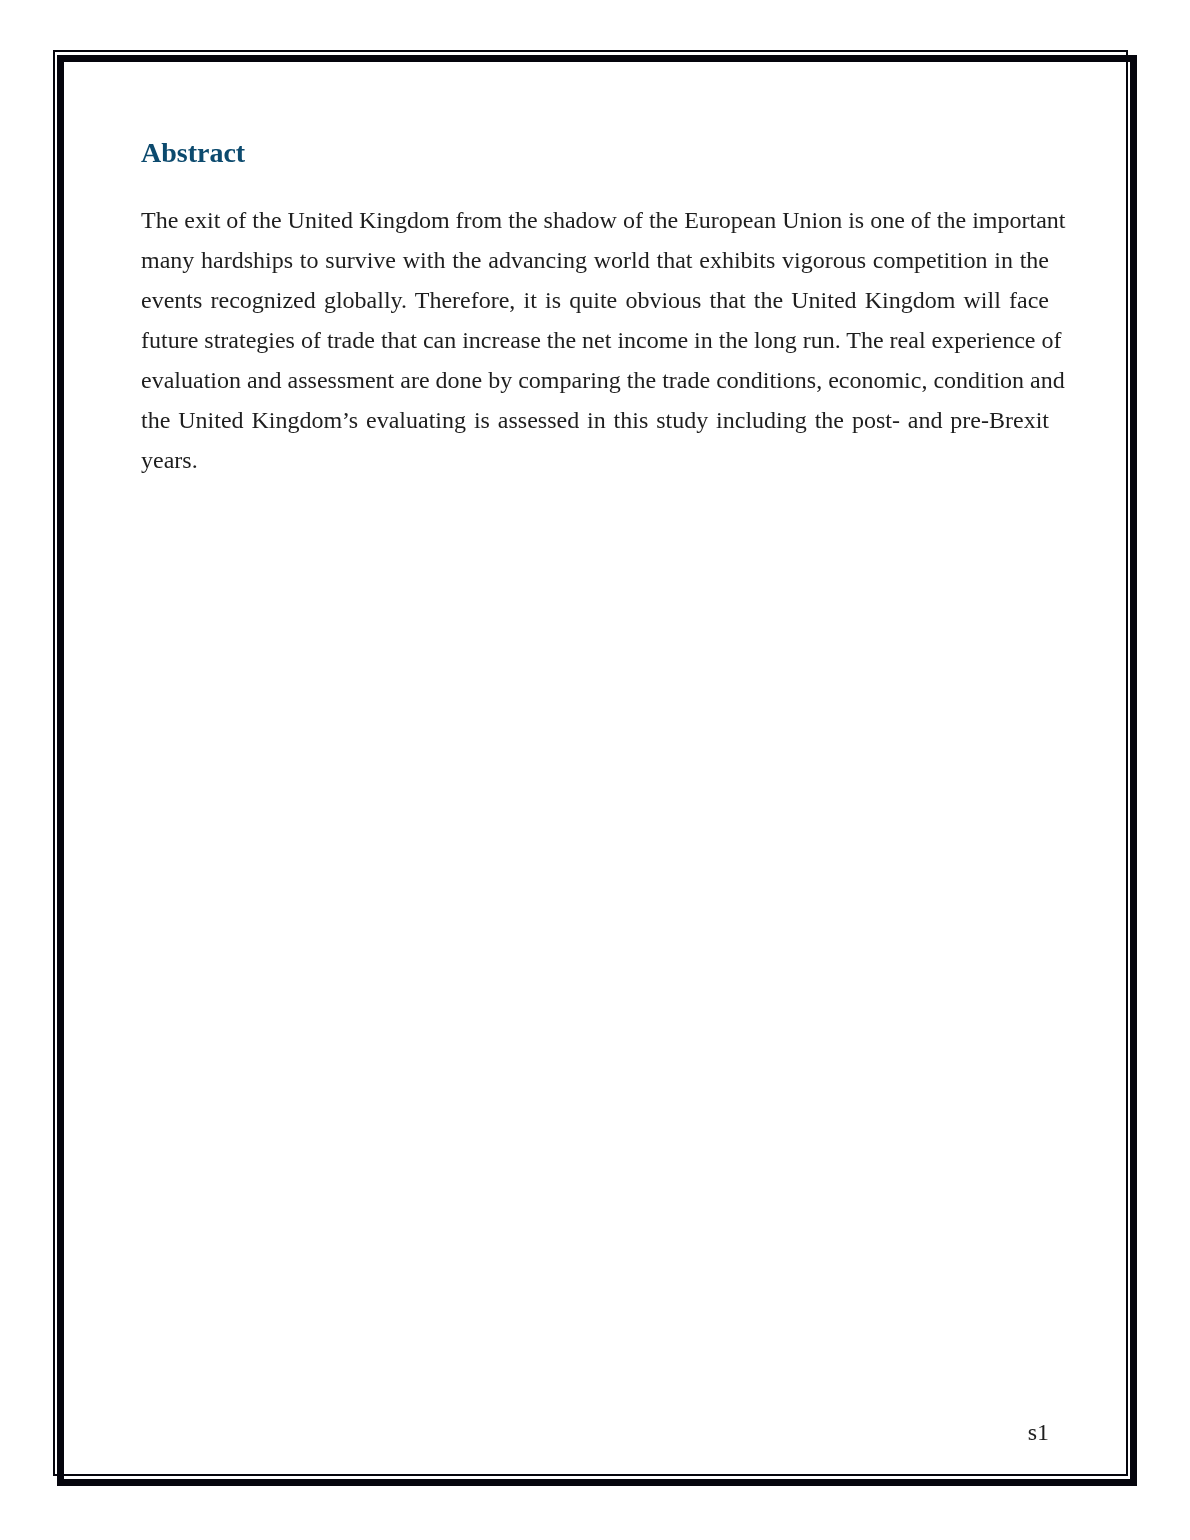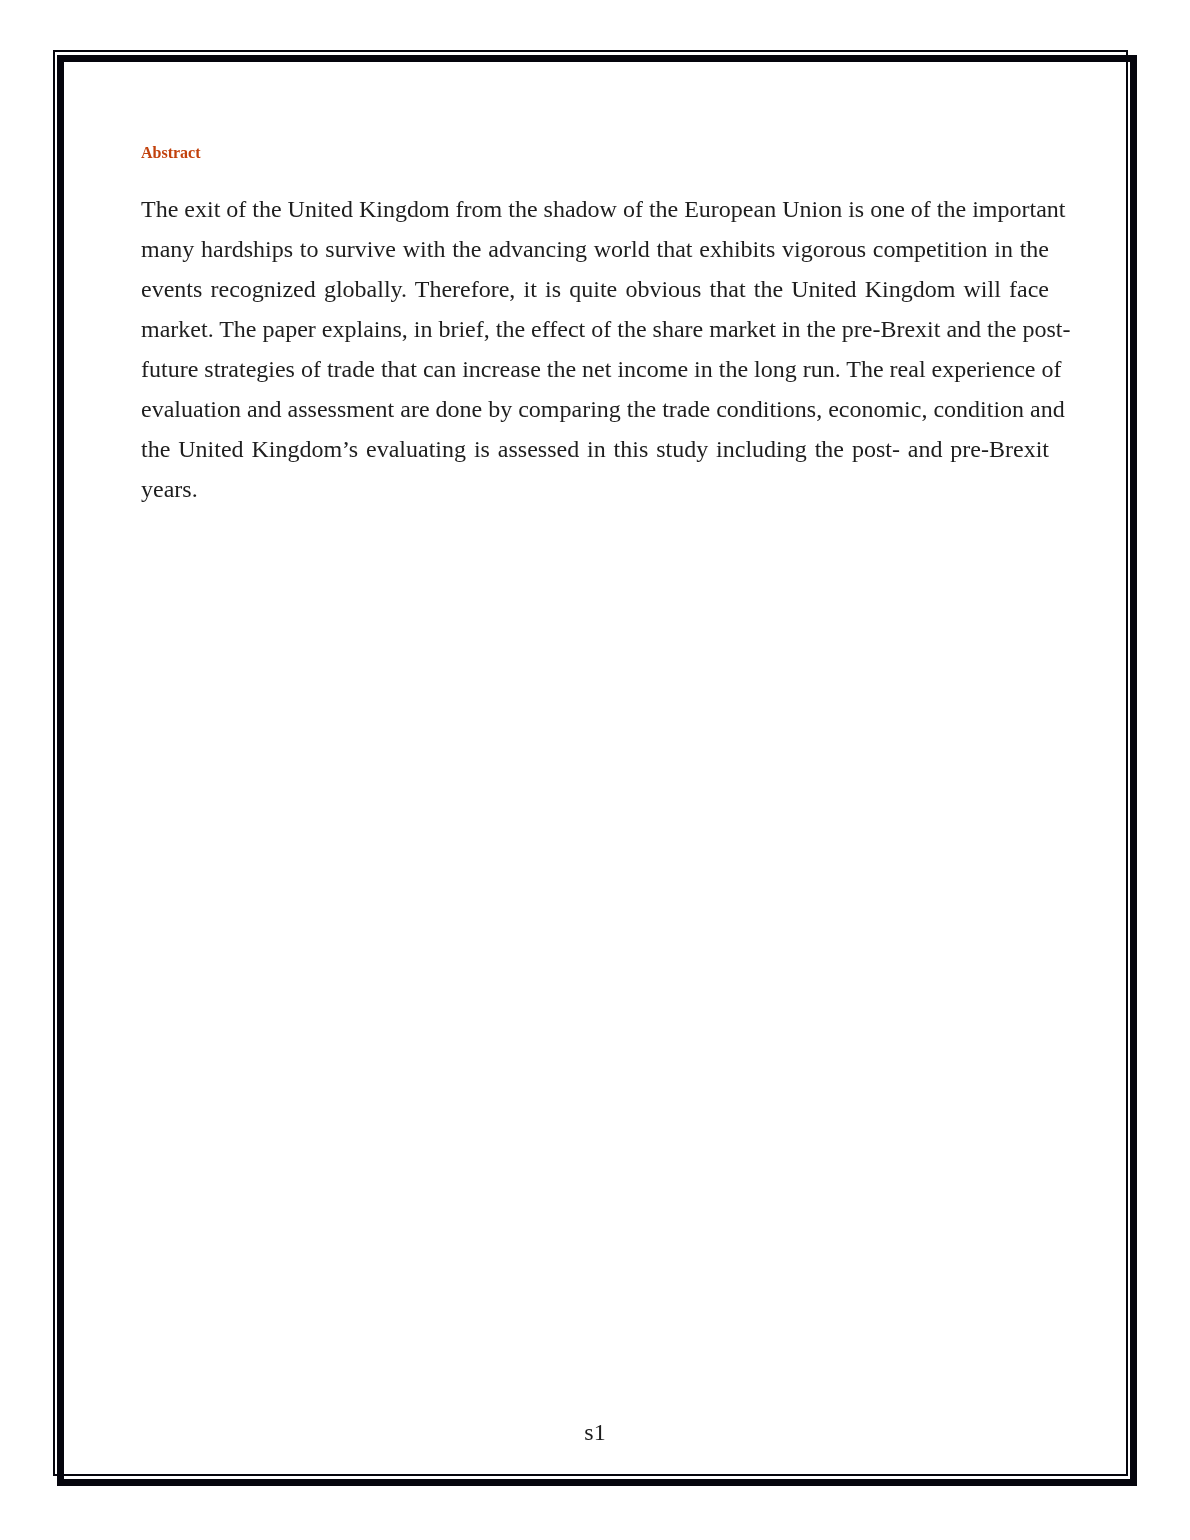--- a/index.html
+++ b/index.html
@@ -35,65 +35,64 @@
     box-sizing: border-box;
   }
   .content {
     position: absolute;
     left: 141px;
     top: 133px;
     width: 908px;
     overflow: visible;
   }
   .heading {
-    font-size: 16px;
+    font-size: 28px;
     line-height: 40px;
     font-weight: bold;
-    color: #c2410c;
+    color: #0c4a6e;
   }
   .paragraph {
-    margin-top: 16px;
+    margin-top: 27px;
   }
   .para-line {
     font-size: 24px;
     line-height: 40px;
     white-space: nowrap;
     text-align: justify;
     text-align-last: justify;
   }
   .para-line.last {
     text-align: center;
     text-align-last: left;
   }
   .page-number {
     position: absolute;
     left: 141px;
     top: 1412px;
     width: 908px;
     font-size: 24px;
     line-height: 40px;
-    text-align: center;
+    text-align: right;
     color: #1e1e1e;
   }
 </style>
 </head>
 <body>
 
 <div class="page">
   <div class="frame-thin"></div>
   <div class="frame-thick"></div>
 
   <div class="content">
     <div class="heading">Abstract</div>
 
     <div class="paragraph">
       <div class="para-line">The exit of the United Kingdom from the shadow of the European Union is one of the important</div>
       <div class="para-line">many hardships to survive with the advancing world that exhibits vigorous competition in the</div>
       <div class="para-line">events recognized globally. Therefore, it is quite obvious that the United Kingdom will face</div>
-      <div class="para-line">market. The paper explains, in brief, the effect of the share market in the pre-Brexit and the post-</div>
       <div class="para-line">future strategies of trade that can increase the net income in the long run. The real experience of</div>
       <div class="para-line">evaluation and assessment are done by comparing the trade conditions, economic, condition and</div>
       <div class="para-line">the United Kingdom’s evaluating is assessed in this study including the post- and pre-Brexit</div>
       <div class="para-line last">years.</div>
     </div>
   </div>
 
   <div class="page-number">s1</div>
 </div>
 

